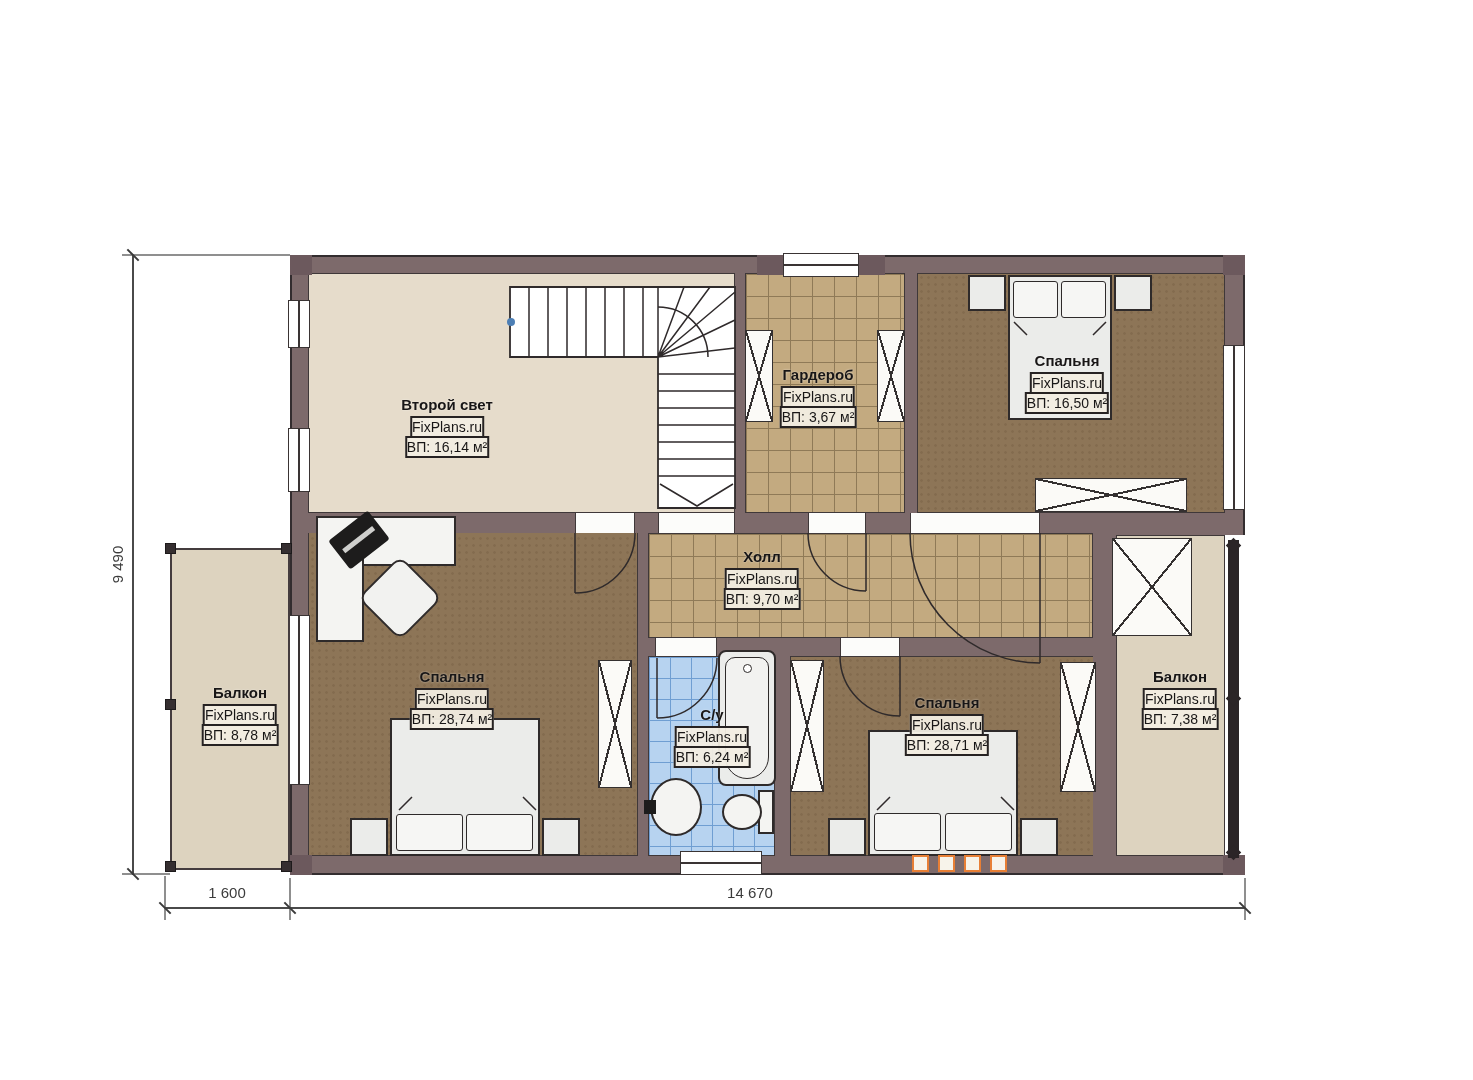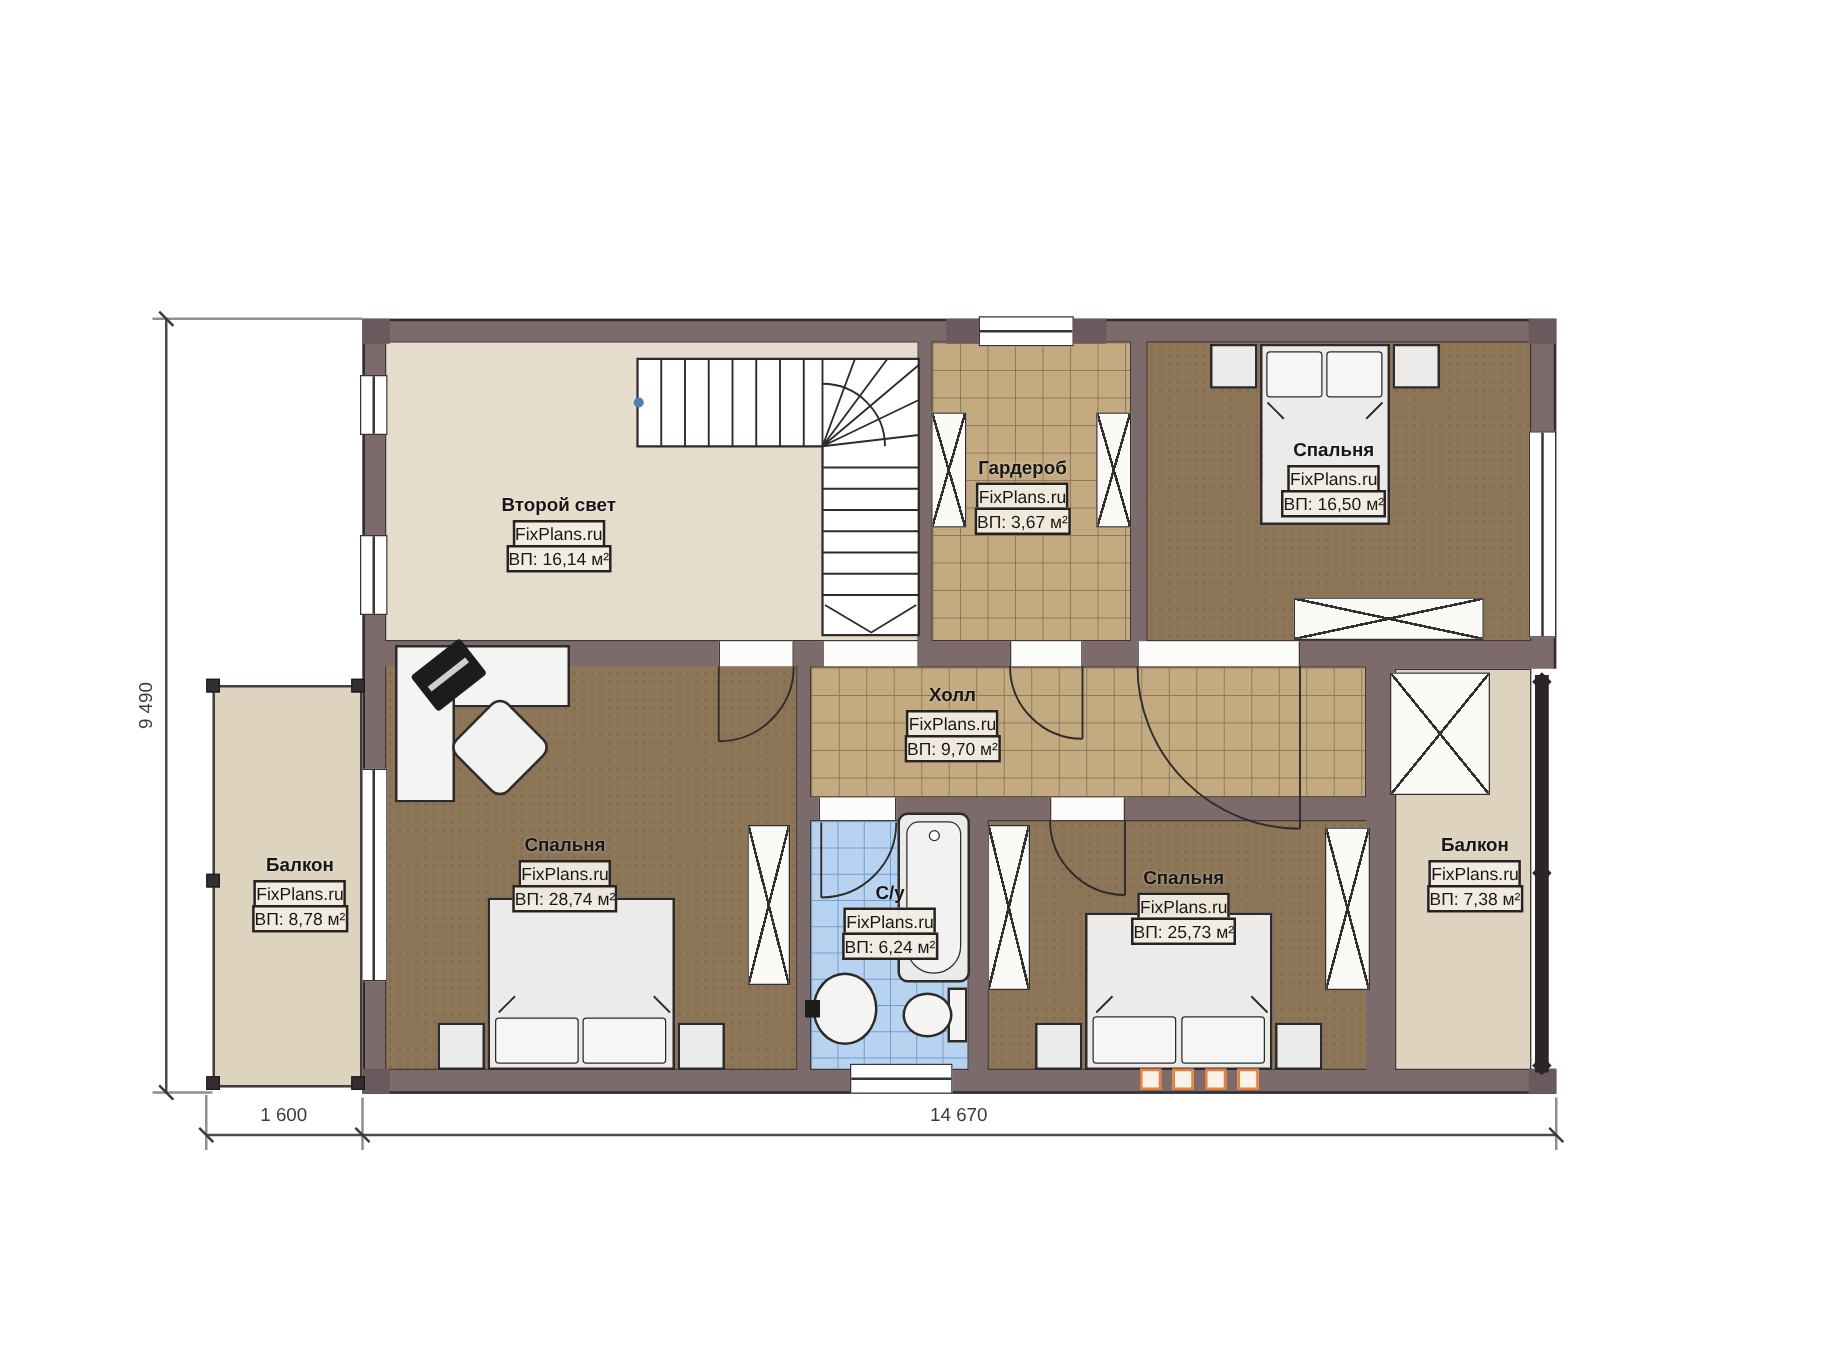--- a/index.html
+++ b/index.html
@@ -211,21 +211,21 @@
     <div class="rl-box rl-area">ВП: 28,74 м²</div>
   </div>
   <div class="room-label" style="left:712px;top:706px;">
     <div class="rl-title">С/у</div>
     <div class="rl-box">FixPlans.ru</div>
     <div class="rl-box rl-area">ВП: 6,24 м²</div>
   </div>
   <div class="room-label" style="left:947px;top:694px;">
     <div class="rl-title">Спальня</div>
     <div class="rl-box">FixPlans.ru</div>
-    <div class="rl-box rl-area">ВП: 25,73 м²</div>
+    <div class="rl-box rl-area">ВП: 28,71 м²</div>
   </div>
   <div class="room-label" style="left:1180px;top:668px;">
     <div class="rl-title">Балкон</div>
     <div class="rl-box">FixPlans.ru</div>
     <div class="rl-box rl-area">ВП: 7,38 м²</div>
   </div>
 
   <div class="a extline" style="left:122px;top:254px;width:168px;height:1.5px;"></div>
   <div class="a extline" style="left:122px;top:873px;width:48px;height:1.5px;"></div>
   <div class="a dimline" style="left:132px;top:255px;width:2px;height:620px;"></div>
@@ -234,15 +234,15 @@
   <div class="dim-label v" style="left:82px;top:556px;">9 490</div>
 
   <div class="a extline" style="left:164px;top:876px;width:1.5px;height:44px;"></div>
   <div class="a extline" style="left:289px;top:878px;width:1.5px;height:42px;"></div>
   <div class="a extline" style="left:1244px;top:878px;width:1.5px;height:42px;"></div>
   <div class="a dimline" style="left:165px;top:907px;width:1080px;height:2px;"></div>
   <div class="tick" style="left:157px;top:907px;"></div>
   <div class="tick" style="left:282px;top:907px;"></div>
   <div class="tick" style="left:1237px;top:907px;"></div>
   <div class="dim-label h" style="left:227px;top:884px;">1 600</div>
-  <div class="dim-label h" style="left:767px;top:884px;">14 670</div>
+  <div class="dim-label h" style="left:750px;top:884px;">14 670</div>
 
 </div>
 
 </body></html>

